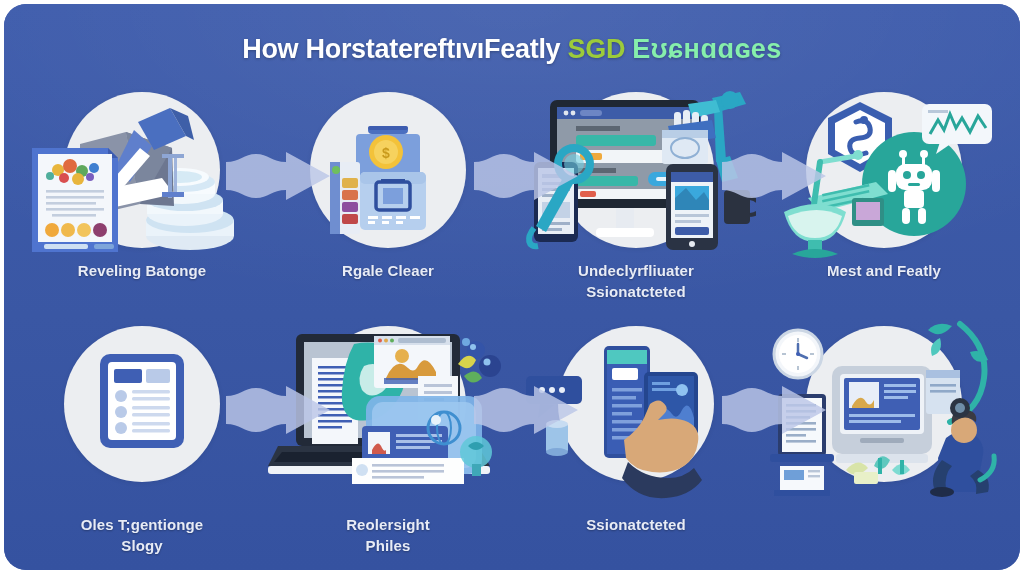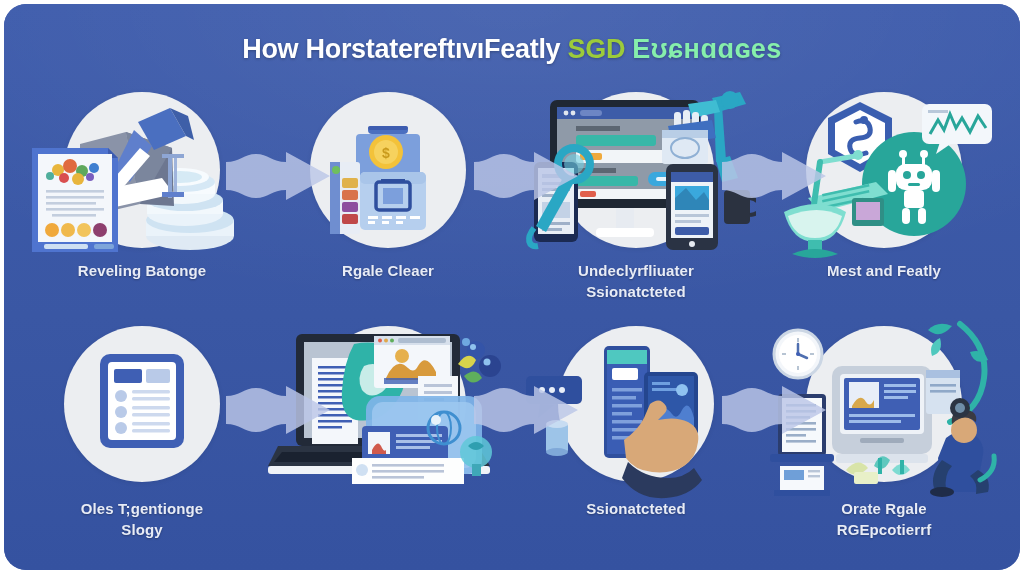--- a/index.html
+++ b/index.html
@@ -88,21 +88,21 @@
   .caption {
     position: absolute;
     left: 0; top: 168px; width: 100%;
     font-size: 15px;
     font-weight: 600;
     line-height: 21px;
     color: #e8ecf6;
     text-shadow: 0 1px 2px rgba(0,0,0,.3);
     letter-spacing: .1px;
   }
-  .caption.low { top: 172px; }
+  .caption.low { top: 188px; }
   
   .arrow {
     position: absolute;
     width: 104px; height: 52px;
     z-index: 2;
     opacity: .82;
   }
   .arrow svg { display: block; width: 100%; height: 100%; }
 </style>
 </head>
@@ -569,20 +569,24 @@
               <circle cx="198" cy="22" r="4" fill="#6fa8e0"></circle>
             </g>
 
             <g>
               <circle cx="208" cy="132" r="16" fill="#5fc8d8" opacity=".85"></circle>
               <path d="M200 126 q8 -8 16 0 q-8 8 -16 0 Z" fill="#2f9fb0"></path>
               <rect x="204" y="144" width="9" height="12" fill="#3fa8b8"></rect>
             </g>
           </svg>
         </div>
+        <div class="caption low">
+          <div>Reolersight</div>
+          <div>Philes</div>
+        </div>
       </div>
 
       <div class="step s2">
         <div class="disc"></div>
         <div class="art">
           <svg viewBox="0 0 240 180">
 
             <rect x="88" y="26" width="46" height="112" rx="5" fill="#2f4f9e"></rect>
             <rect x="91" y="30" width="40" height="104" fill="#3a5db4"></rect>
             <rect x="91" y="30" width="40" height="14" fill="#4fc8c0"></rect>
@@ -727,20 +731,16 @@
               <path d="M82 150 q12 -14 22 -2 q-12 12 -22 2 Z" fill="#d8e4a8"></path>
               <rect x="90" y="152" width="24" height="12" rx="2" fill="#e8f0c8"></rect>
             </g>
 
             <g>
               <circle cx="196" cy="88" r="10" fill="#2b3443"></circle>
               <circle cx="196" cy="88" r="5" fill="#6f8ea8"></circle>
             </g>
           </svg>
         </div>
-        <div class="caption low">
-          <div>Orate Rgale</div>
-          <div>RGEpcotierrf</div>
-        </div>
       </div>
     </div>
   </div>
 </div>
 
 </body></html>

